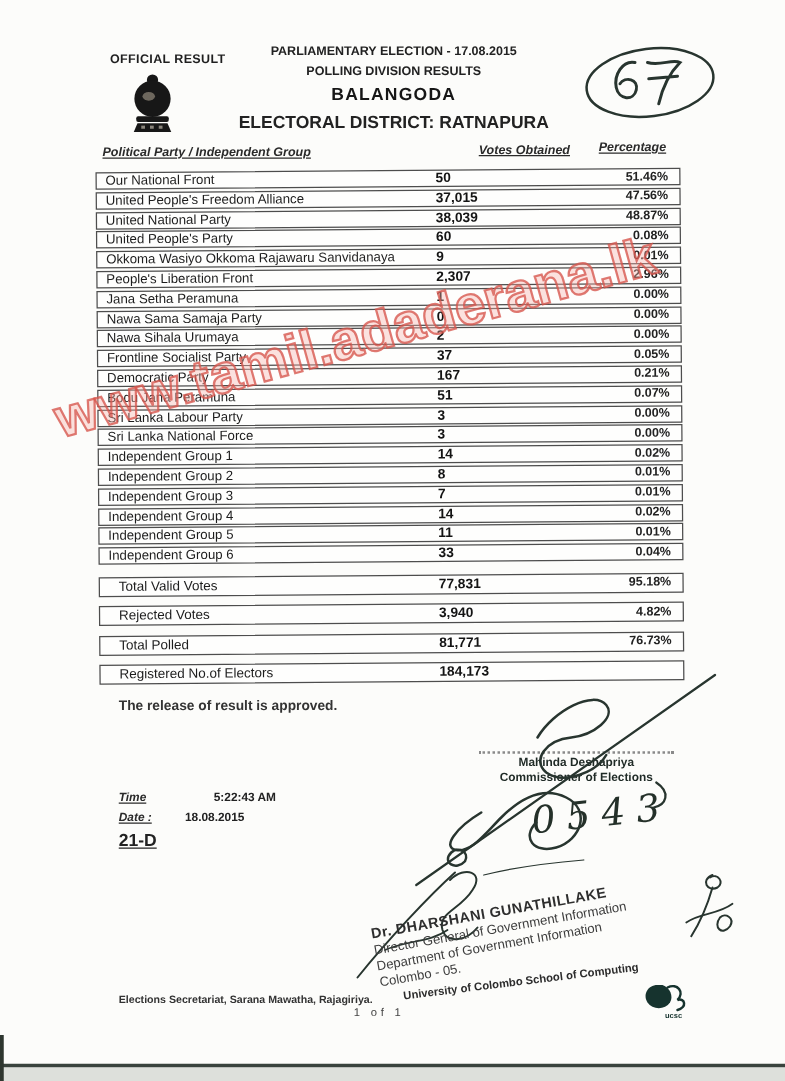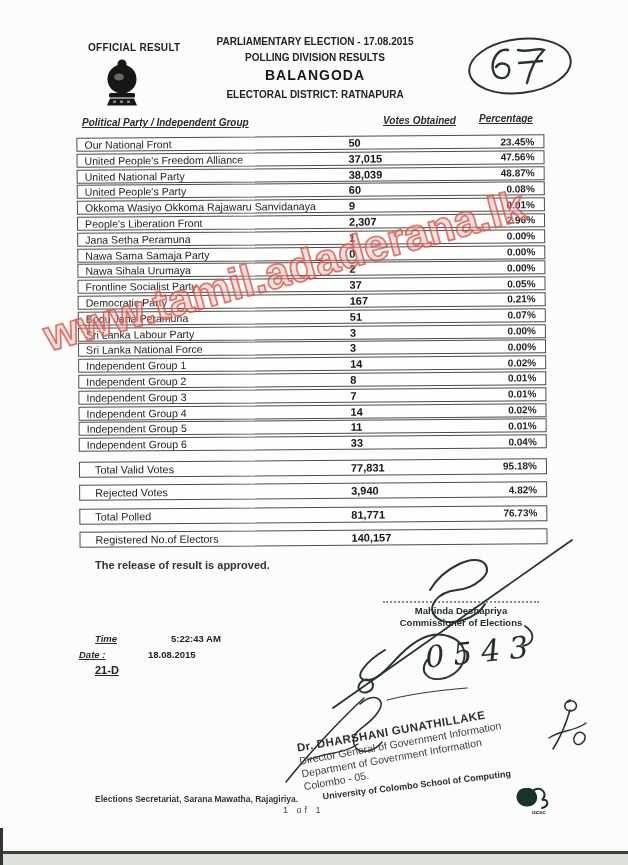--- a/index.html
+++ b/index.html
@@ -9,21 +9,21 @@
     background:#fcfcfa; color:#262626;
   }
   .abs { position:absolute; }
 
   
   .official { left:88px; top:42px; font-size:10px; font-weight:bold; letter-spacing:.3px; color:#1f1f1f; }
   .emblem { left:100px; top:56px; }
   .center-titles { left:140px; top:36px; width:350px; text-align:center; }
   .ct-line { font-size:10px; font-weight:bold; margin-bottom:4.5px; color:#222; }
   .ct-division { font-size:14px; font-weight:bold; letter-spacing:1px; margin:3px 0 6px 0; color:#161616; }
-  .ct-district { font-size:10px; font-weight:bold; margin-top:5px; color:#222; }
+  .ct-district { font-size:14px; font-weight:bold; margin-top:5px; color:#222; }
   .circle67 { left:462px; top:28px; }
 
   
   .col-head { font-size:10px; font-weight:bold; font-style:italic; text-decoration:underline; color:#2a2a2a; }
   .h-party { left:82px; top:117px;text-align:center; }
   .h-votes { left:383px; top:115px; }
   .h-pct   { left:479px; top:113px; }
 
   
   .table-block { left:78px; top:136px; width:468px; transform:rotate(-0.45deg); transform-origin:center; }
@@ -48,21 +48,21 @@
   .hw-number {
     left:425px; top:634px; font-family:"DejaVu Serif", serif; font-style:italic;
     font-size:30px; font-weight:300; letter-spacing:9px; color:#243029;
     transform:rotate(-6deg);
   }
   .ink { stroke:#28352f; fill:none; stroke-linecap:round; }
 
   
   .meta-label { font-size:9.5px; font-weight:bold; font-style:italic; text-decoration:underline; color:#2a2a2a;text-align:center; }
   .meta-val { font-size:9.5px; font-weight:600; color:#222; }
-  .meta-code { font-size:11px; font-weight:bold; color:#222;text-decoration:underline; }
+  .meta-code { font-size:14px; font-weight:bold; color:#222;text-decoration:underline; }
 
   
   .stamp { left:296px; top:742px; transform:rotate(-10deg); transform-origin:left top; color:#3b3b3b; }
   .stamp-name { font-size:11.5px; font-weight:bold; letter-spacing:.4px; color:#2e2e2e; }
   .stamp-line { font-size:10.5px; margin-top:1px; color:#3d3d3d; }
   .stamp-overlay {
     left:322px; top:780px; transform:rotate(-7deg); font-size:9px; font-weight:bold; color:#2c2c2c;
   }
   .ucsc-logo { left:512px; top:784px; }
 
@@ -115,21 +115,21 @@
 
   <div class="abs col-head h-party">Political Party / Independent Group</div>
   <div class="abs col-head h-votes">Votes Obtained</div>
   <div class="abs col-head h-pct">Percentage</div>
 
   <div class="abs table-block">
     <div>
         <div class="row">
           <span class="party">Our National Front</span>
           <span class="votes">50</span>
-          <span class="pct">23.45%</span>
+          <span class="pct">51.46%</span>
         </div>
         <div class="row">
           <span class="party">United People's Freedom Alliance</span>
           <span class="votes">37,015</span>
           <span class="pct">47.56%</span>
         </div>
         <div class="row">
           <span class="party">United National Party</span>
           <span class="votes">38,039</span>
           <span class="pct">48.87%</span>
@@ -232,21 +232,21 @@
           <span class="votes">3,940</span>
           <span class="pct">4.82%</span>
         </div>
         <div class="total-row">
           <span class="party">Total Polled</span>
           <span class="votes">81,771</span>
           <span class="pct">76.73%</span>
         </div>
         <div class="total-row">
           <span class="party">Registered No.of Electors</span>
-          <span class="votes">140,157</span>
+          <span class="votes">184,173</span>
           <span class="pct"></span>
         </div>
       </div>
   </div>
 
   <div class="abs approved">The release of result is approved.</div>
 
   <div class="abs sig-line"></div>
   <div class="abs sig-name">Mahinda Deshapriya</div>
   <div class="abs sig-title">Commissioner of Elections</div>
@@ -256,21 +256,21 @@
     <path d="M8 178 L247 10" class="ink" stroke-width="1.8"></path>
     <path d="M105 60 C118 38 150 22 160 34 C168 44 150 58 132 60 C112 62 100 78 112 88 C126 98 152 88 160 74" class="ink" stroke-width="2"></path>
     <path d="M60 120 C40 132 28 148 40 150 C52 152 62 138 76 124 C94 106 112 100 128 108 C148 118 140 142 120 148 C102 153 92 140 104 128" class="ink" stroke-width="2"></path>
     <path d="M200 96 C212 104 208 114 198 116" class="ink" stroke-width="1.8"></path>
     <path d="M36 152 C28 160 40 167 47 159 C51 151 41 147 36 152" class="ink" stroke-width="2"></path>
     <path d="M62 170 C90 163 118 160 142 158" class="ink" stroke-width="1"></path>
   </svg>
 
   <div class="abs meta-label" style="left:95px; top:633px;">Time</div>
   <div class="abs meta-val" style="left:148px; top:633px;padding-left:23px;">5:22:43 AM</div>
-  <div class="abs meta-label" style="left:79px; top:649px;">Date :</div>
+  <div class="abs meta-label" style="left:95px; top:649px;">Date :</div>
   <div class="abs meta-val" style="left:148px; top:649px;">18.08.2015</div>
   <div class="abs meta-code" style="left:95px; top:664px;">21-D</div>
 
   <svg class="abs" style="left:268px; top:692px;" width="160" height="95" viewBox="0 0 160 95">
     <path d="M18 90 C42 60 76 24 96 6" class="ink" stroke-width="1.6"></path>
     <path d="M92 12 C104 0 120 6 110 20 C100 36 82 38 86 52 C90 64 106 60 114 50" class="ink" stroke-width="1.6"></path>
     <path d="M40 68 C58 60 76 62 90 52" class="ink" stroke-width="1.4"></path>
   </svg>
 
   <svg class="abs" style="left:540px; top:694px;" width="56" height="66" viewBox="0 0 56 66">

